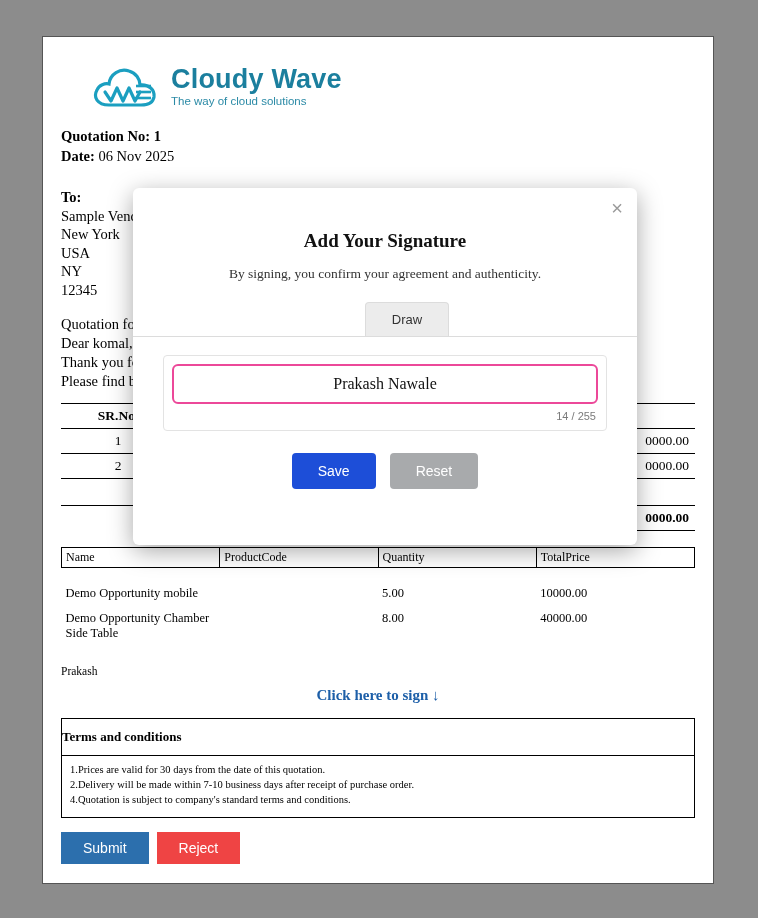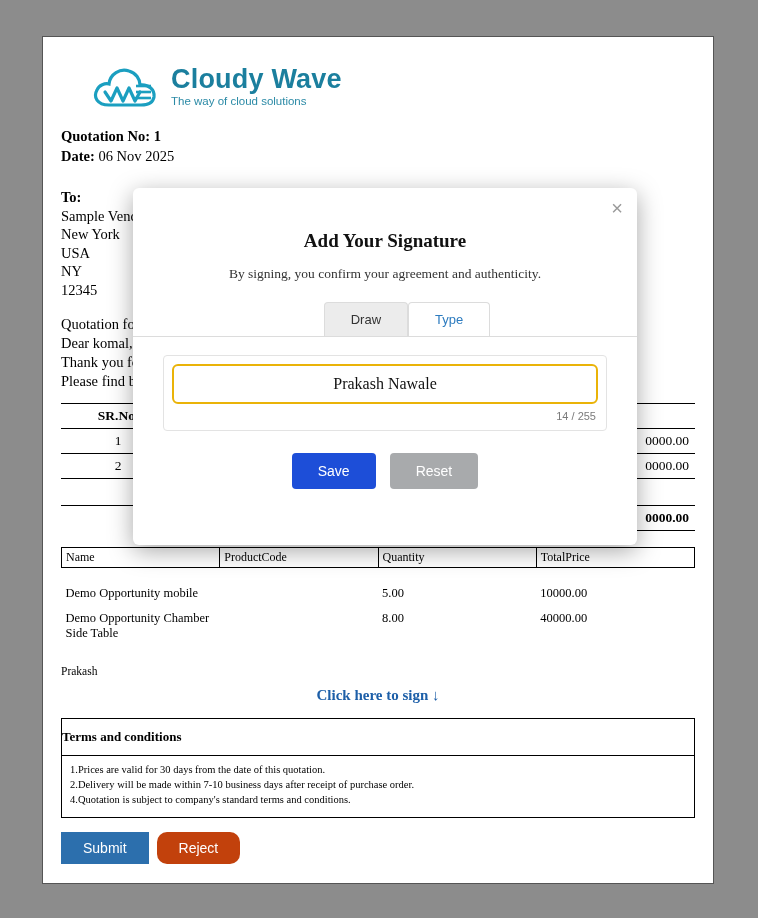--- a/index.html
+++ b/index.html
@@ -167,21 +167,21 @@
   }
   .btn {
     font-family: "Liberation Sans", sans-serif;
     font-size: 14px;
     padding: 8px 22px;
     border: none;
     color: #fff;
     cursor: pointer;
   }
   .btn-submit { background: #2c6fad; }
-  .btn-reject { background: #c2410c; border-radius: 10px; }
+  .btn-reject { background: #ef4444; }
   .modal {
     position: absolute;
     left: 133px;
     top: 188px;
     width: 504px;
     height: 357px;
     background: #fff;
     border-radius: 6px;
     box-shadow: 0 6px 24px rgba(0,0,0,.35);
     font-family: "Liberation Serif", serif;
@@ -248,21 +248,21 @@
   .sig-field-wrap {
     margin: 18px 30px 0 30px;
     border: 1px solid #e3e3e3;
     border-radius: 4px;
     padding: 8px;
     box-sizing: border-box;
   }
   .sig-input {
     width: 100%;
     box-sizing: border-box;
-    border: 2px solid #eab308;
+    border: 2px solid #ec4899;
     border-radius: 6px;
     padding: 9px 10px;
     font-family: "Liberation Serif", serif;
     font-size: 16px;
     text-align: center;
     color: #111;
     outline: none;
   }
   .counter {
     text-align: right;
@@ -420,21 +420,20 @@
 </div>
 
 <div class="modal">
   <div class="modal-close">×</div>
   <div class="modal-title">Add Your Signature</div>
   <div class="modal-sub2">By signing, you confirm your agreement and authenticity.</div>
 
   <div class="tabs">
     <div class="tabs-inner">
       <div class="tab">Draw</div>
-      <div class="tab active">Type</div>
     </div>
   </div>
 
   <div class="sig-field-wrap">
     <input class="sig-input" type="text" value="Prakash Nawale" style="">
     <div class="counter">14 / 255</div>
   </div>
 
   <div class="modal-actions">
     <button class="m-btn m-save">Save</button>

